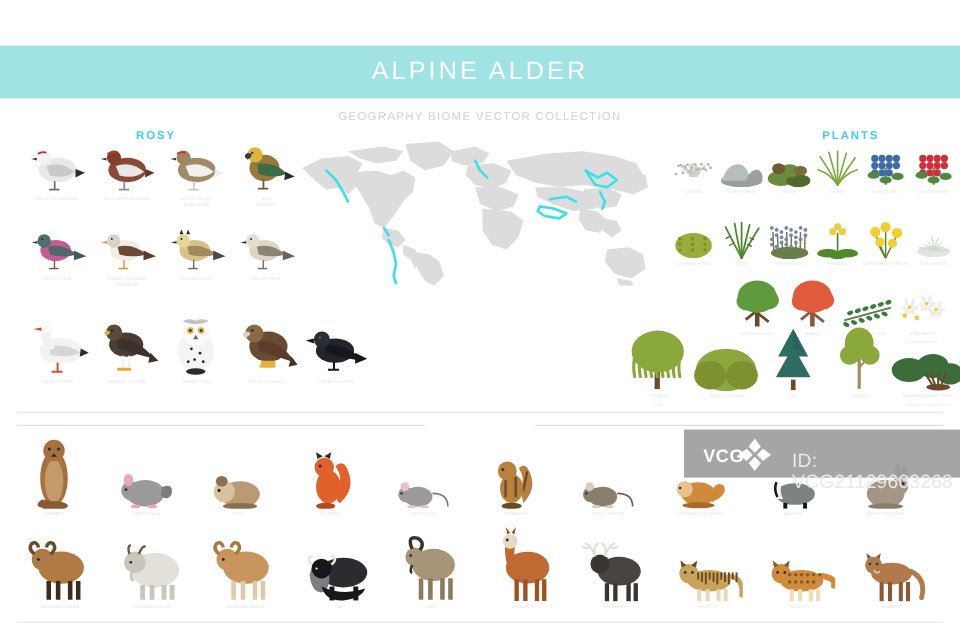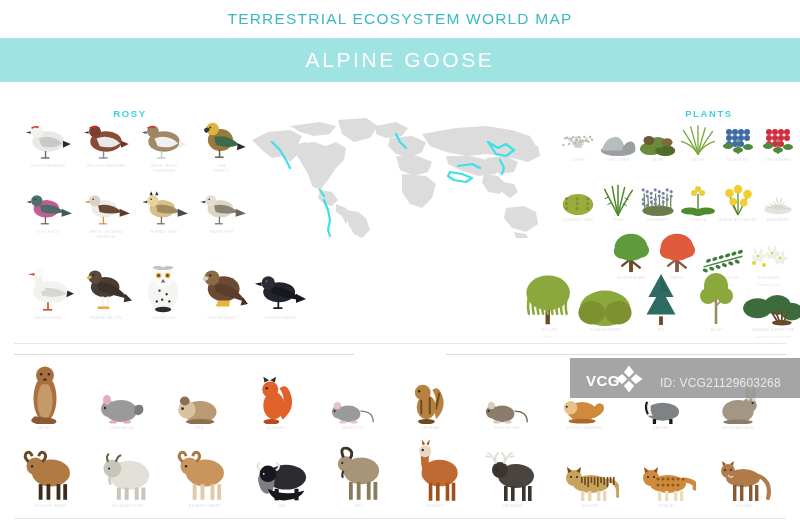--- a/index.html
+++ b/index.html
@@ -94,31 +94,31 @@
   .wm-logo{
     position:absolute;top:372px;left:586px;
     color:#ffffff;font-weight:bold;font-size:15px;letter-spacing:.5px;
     z-index:6;
   }
   .wm-mark{
     position:absolute;top:362px;left:612px;width:34px;height:34px;z-index:5;
   }
   .wm-id{
     position:absolute;top:376px;left:660px;
-    color:#e9e9e9;font-size:12px;letter-spacing:.2px;z-index:6;
+    color:#e9e9e9;font-size:16px;letter-spacing:.2px;z-index:6;
   }
 </style>
 </head>
 <body>
 
 <div class="page">
 
-  <div class="main-title">TERRESTRIAL ECOSYSTEM WORLD MAP</div>
   <div class="banner"></div>
-  <div class="banner-title">ALPINE GOOSE</div>
+  <div class="banner-title">ALPINE ALDER</div>
+  <div class="subtitle">GEOGRAPHY BIOME VECTOR COLLECTION</div>
 
   <div class="sec-head" id="birds-head">ROSY</div>
   <div class="sec-head" id="plants-head">PLANTS</div>
   <div class="divider" id="div-top"></div>
   <div class="rule" id="rule-l"></div>
   <div class="rule" id="rule-r"></div>
   <div class="divider" id="div-bottom"></div>
 
   <div class="worldmap">
     <svg viewBox="0 0 292 128" xmlns="http://www.w3.org/2000/svg">

